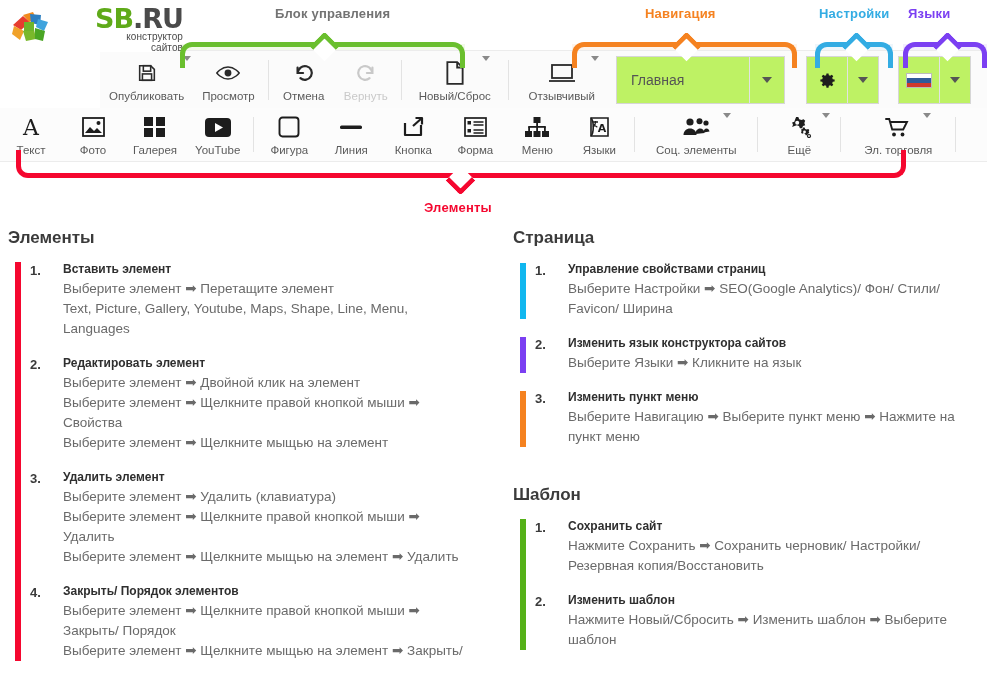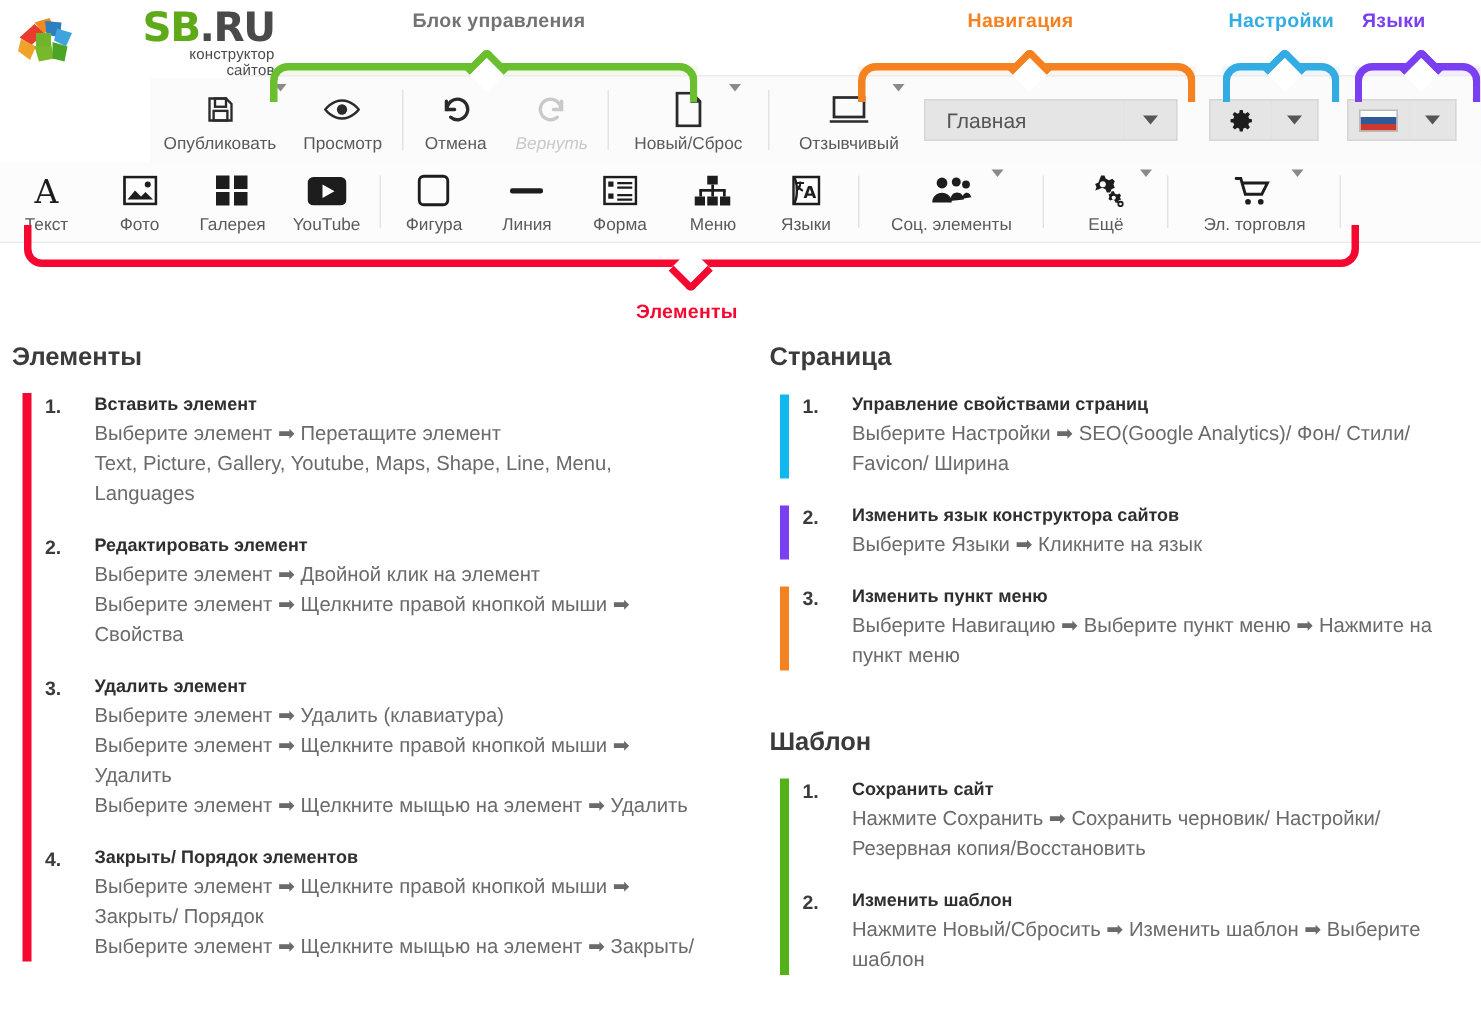--- a/index.html
+++ b/index.html
@@ -98,40 +98,40 @@
     cursor:default;
   }
   .tb-icon{
     height:26px;display:flex;align-items:center;justify-content:center;
     color:#2a2a2a;
   }
   .tb-label{
     font-size:11.5px;color:#5a5a5a;margin-top:4px;white-space:nowrap;
   }
   .tb-item.disabled .tb-icon,
-  .tb-item.disabled .tb-label{color:#c9c9c9;font-style:italic;}
+  .tb-item.disabled .tb-label{color:#c9c9c9;}
   .tb-sep{
     width:1px;background:#e3e3e3;
     margin:9px 4px;
   }
   .caret{
     position:absolute;right:2px;top:5px;
     width:0;height:0;
     border-left:4px solid transparent;
     border-right:4px solid transparent;
     border-top:5px solid #8a8a8a;
   }
   .tb-spacer{flex:1;}
 
   
   .ctl-group{display:flex;align-items:center;}
   .select-box{
     display:flex;align-items:stretch;
-    border:1px solid #d6d6d6;background:#e5e5e5;
-    height:28px;box-sizing:border-box;
+    border:1px solid #d6d6d6;background:#bef264;
+    height:48px;box-sizing:border-box;
   }
   .select-val{
     display:flex;align-items:center;
     padding:0 14px;font-size:14px;color:#555;
     min-width:104px;
   }
   .select-arrow{
     width:34px;border-left:1px solid #e2e2e2;
     display:flex;align-items:center;justify-content:center;
   }
@@ -392,20 +392,30 @@
 
   <div class="tb-item">
     <span class="tb-icon">
       <svg width="24" height="22" viewBox="0 0 24 22">
           <rect x="1" y="9.5" width="22" height="3.5" rx="1.5" fill="#1d1d1d"></rect>
         </svg>
     </span>
     <span class="tb-label">Линия</span>
   </div>
 
+  <div class="tb-item">
+    <span class="tb-icon">
+      <svg width="22" height="22" viewBox="0 0 22 22" fill="none" stroke="#1d1d1d" stroke-width="2.2" stroke-linejoin="round">
+        <path d="M3 7v12h16V9"></path>
+          <path d="M11 10L20 2"></path>
+          <path d="M13.5 2H20v6.5"></path>
+      </svg>
+    </span>
+    <span class="tb-label">Кнопка</span>
+  </div>
 
   <div class="tb-item">
     <span class="tb-icon">
       <svg width="23" height="20" viewBox="0 0 23 20" fill="none" stroke="#1d1d1d" stroke-width="1.7">
         <rect x="1" y="1" width="21" height="18"></rect>
         <rect x="3.5" y="4" width="3.5" height="3.5" fill="#1d1d1d" stroke="none"></rect>
         <rect x="3.5" y="12" width="3.5" height="3.5" fill="#1d1d1d" stroke="none"></rect>
         <path d="M9.5 5h10M9.5 8h10M9.5 13h10M9.5 16h10" stroke-width="1.5"></path>
       </svg>
     </span>
@@ -531,20 +541,21 @@
         </div>
       </div>
 
       <div class="item">
         <div class="item-num">2.</div>
         <div class="item-body">
           <div class="item-head">Редактировать элемент</div>
           <div class="item-line">Выберите элемент  ➡ Двойной клик на элемент</div>
           <div class="item-line">Выберите элемент ➡ Щелкните правой кнопкой мыши ➡</div>
           <div class="item-line">Свойства</div>
+          <div class="item-line">Выберите элемент ➡ Щелкните мыщью на элемент</div>
         </div>
       </div>
 
       <div class="item">
         <div class="item-num">3.</div>
         <div class="item-body">
           <div class="item-head">Удалить элемент</div>
           <div class="item-line">Выберите элемент ➡ Удалить (клавиатура)</div>
           <div class="item-line">Выберите элемент ➡ Щелкните правой кнопкой мыши ➡</div>
           <div class="item-line">Удалить</div>

